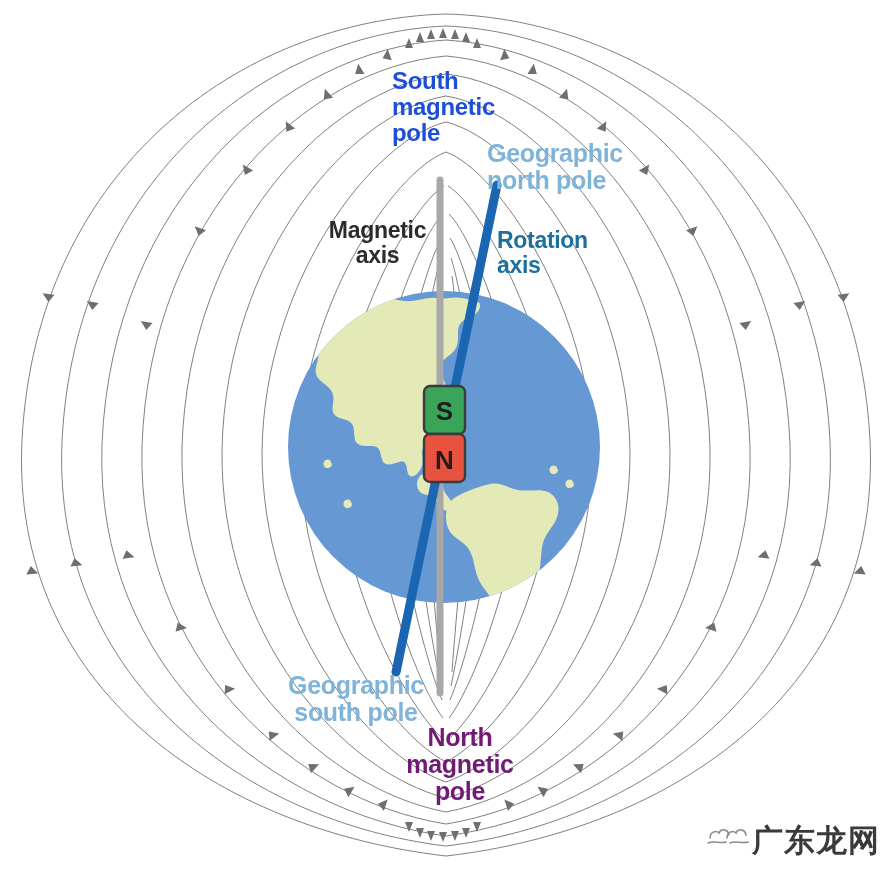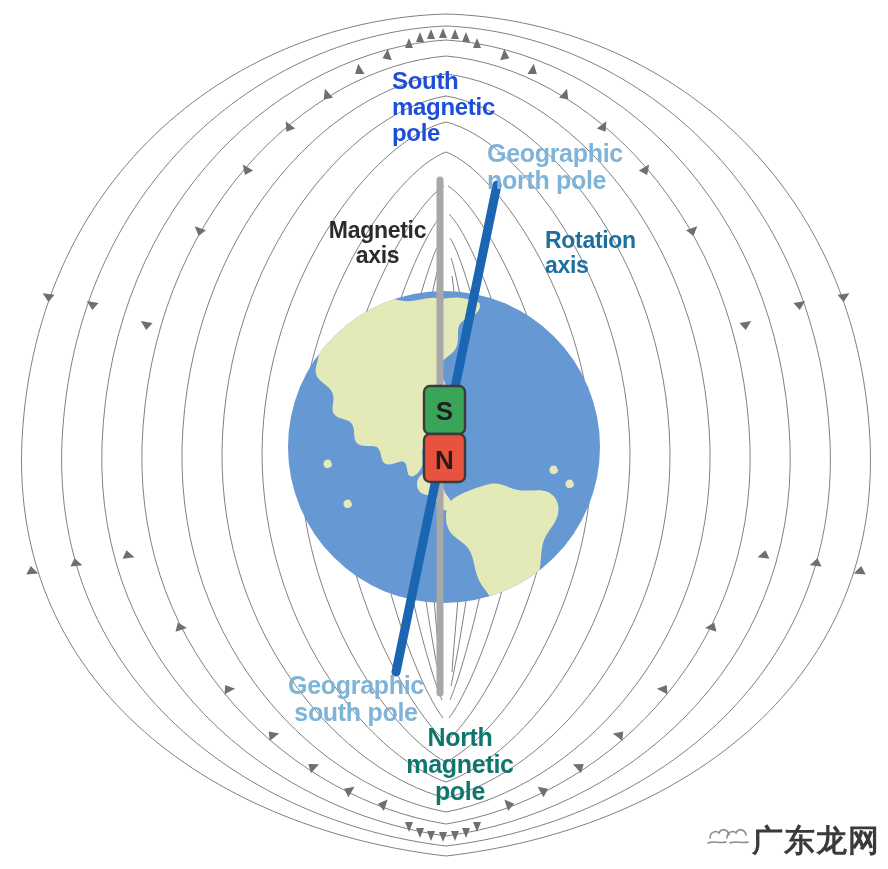--- a/index.html
+++ b/index.html
@@ -57,37 +57,36 @@
     font-size: 23px;
     color: #2b2b2b;
   }
   #lbl-rotation-axis {
     left: 497px;
     top: 228px;
     width: 140px;
     text-align: left;
     font-size: 23px;
     color: #1d6f9e;
-    margin-left: 48px;
   }
   #lbl-geo-south {
     left: 256px;
     top: 672px;
     width: 200px;
     text-align: center;
     font-size: 25px;
     color: #7fb4d8;
   }
   #lbl-north-mag {
     left: 390px;
     top: 724px;
     width: 140px;
     text-align: center;
     font-size: 25px;
-    color: #0f766e;
+    color: #701a75;
   }
   #watermark {
     position: absolute;
     left: 706px;
     top: 818px;
     width: 178px;
     height: 44px;
   }
   .wm-text {
     position: absolute;

